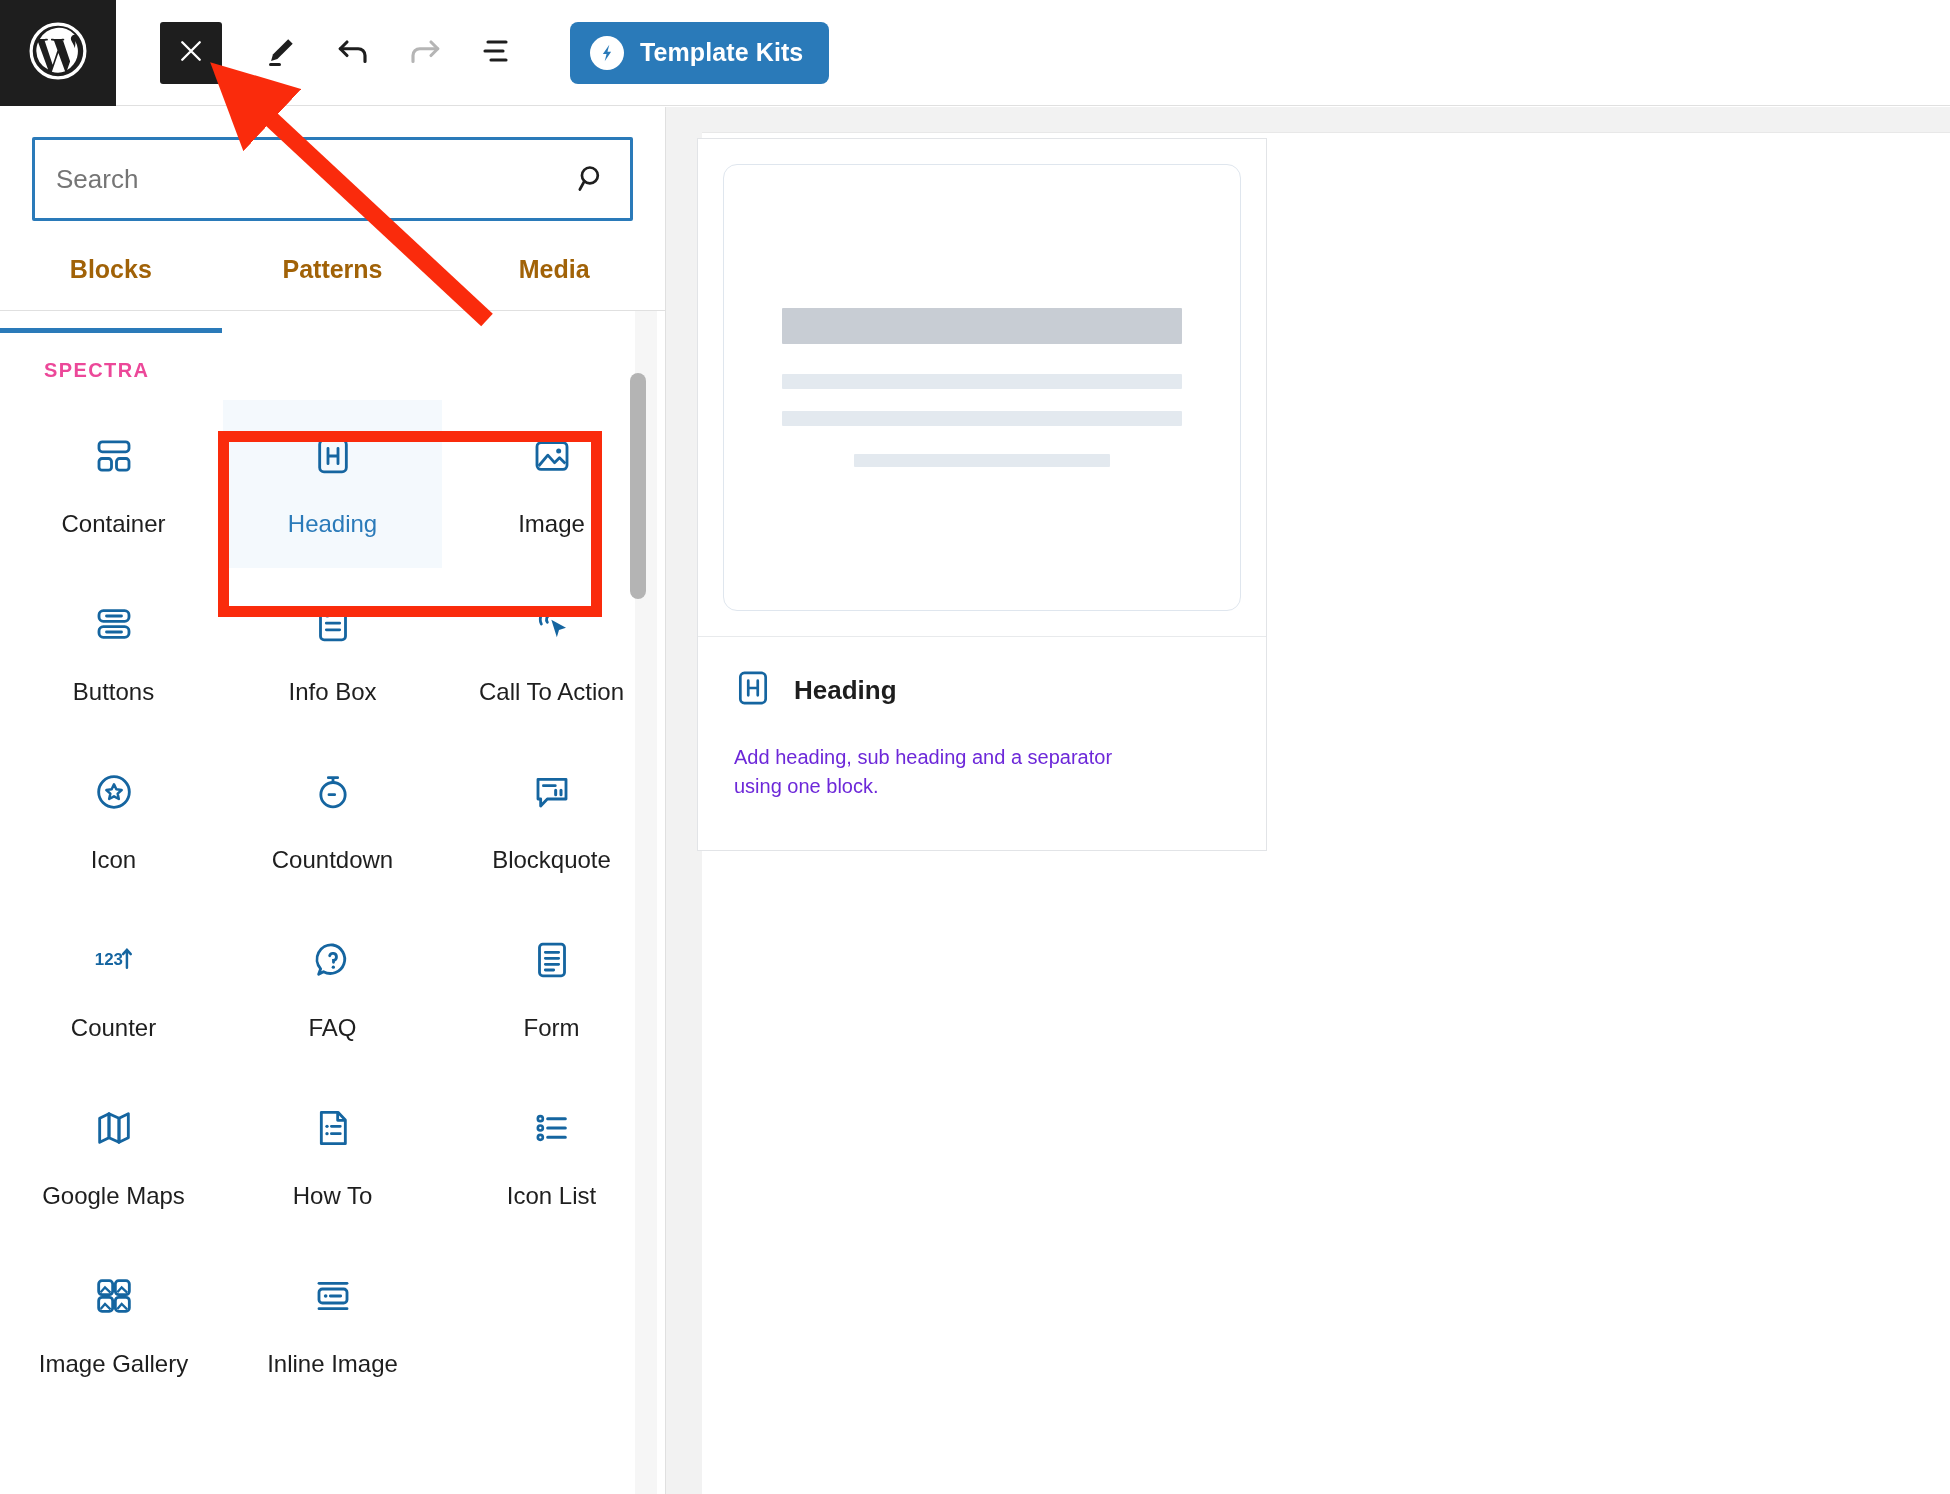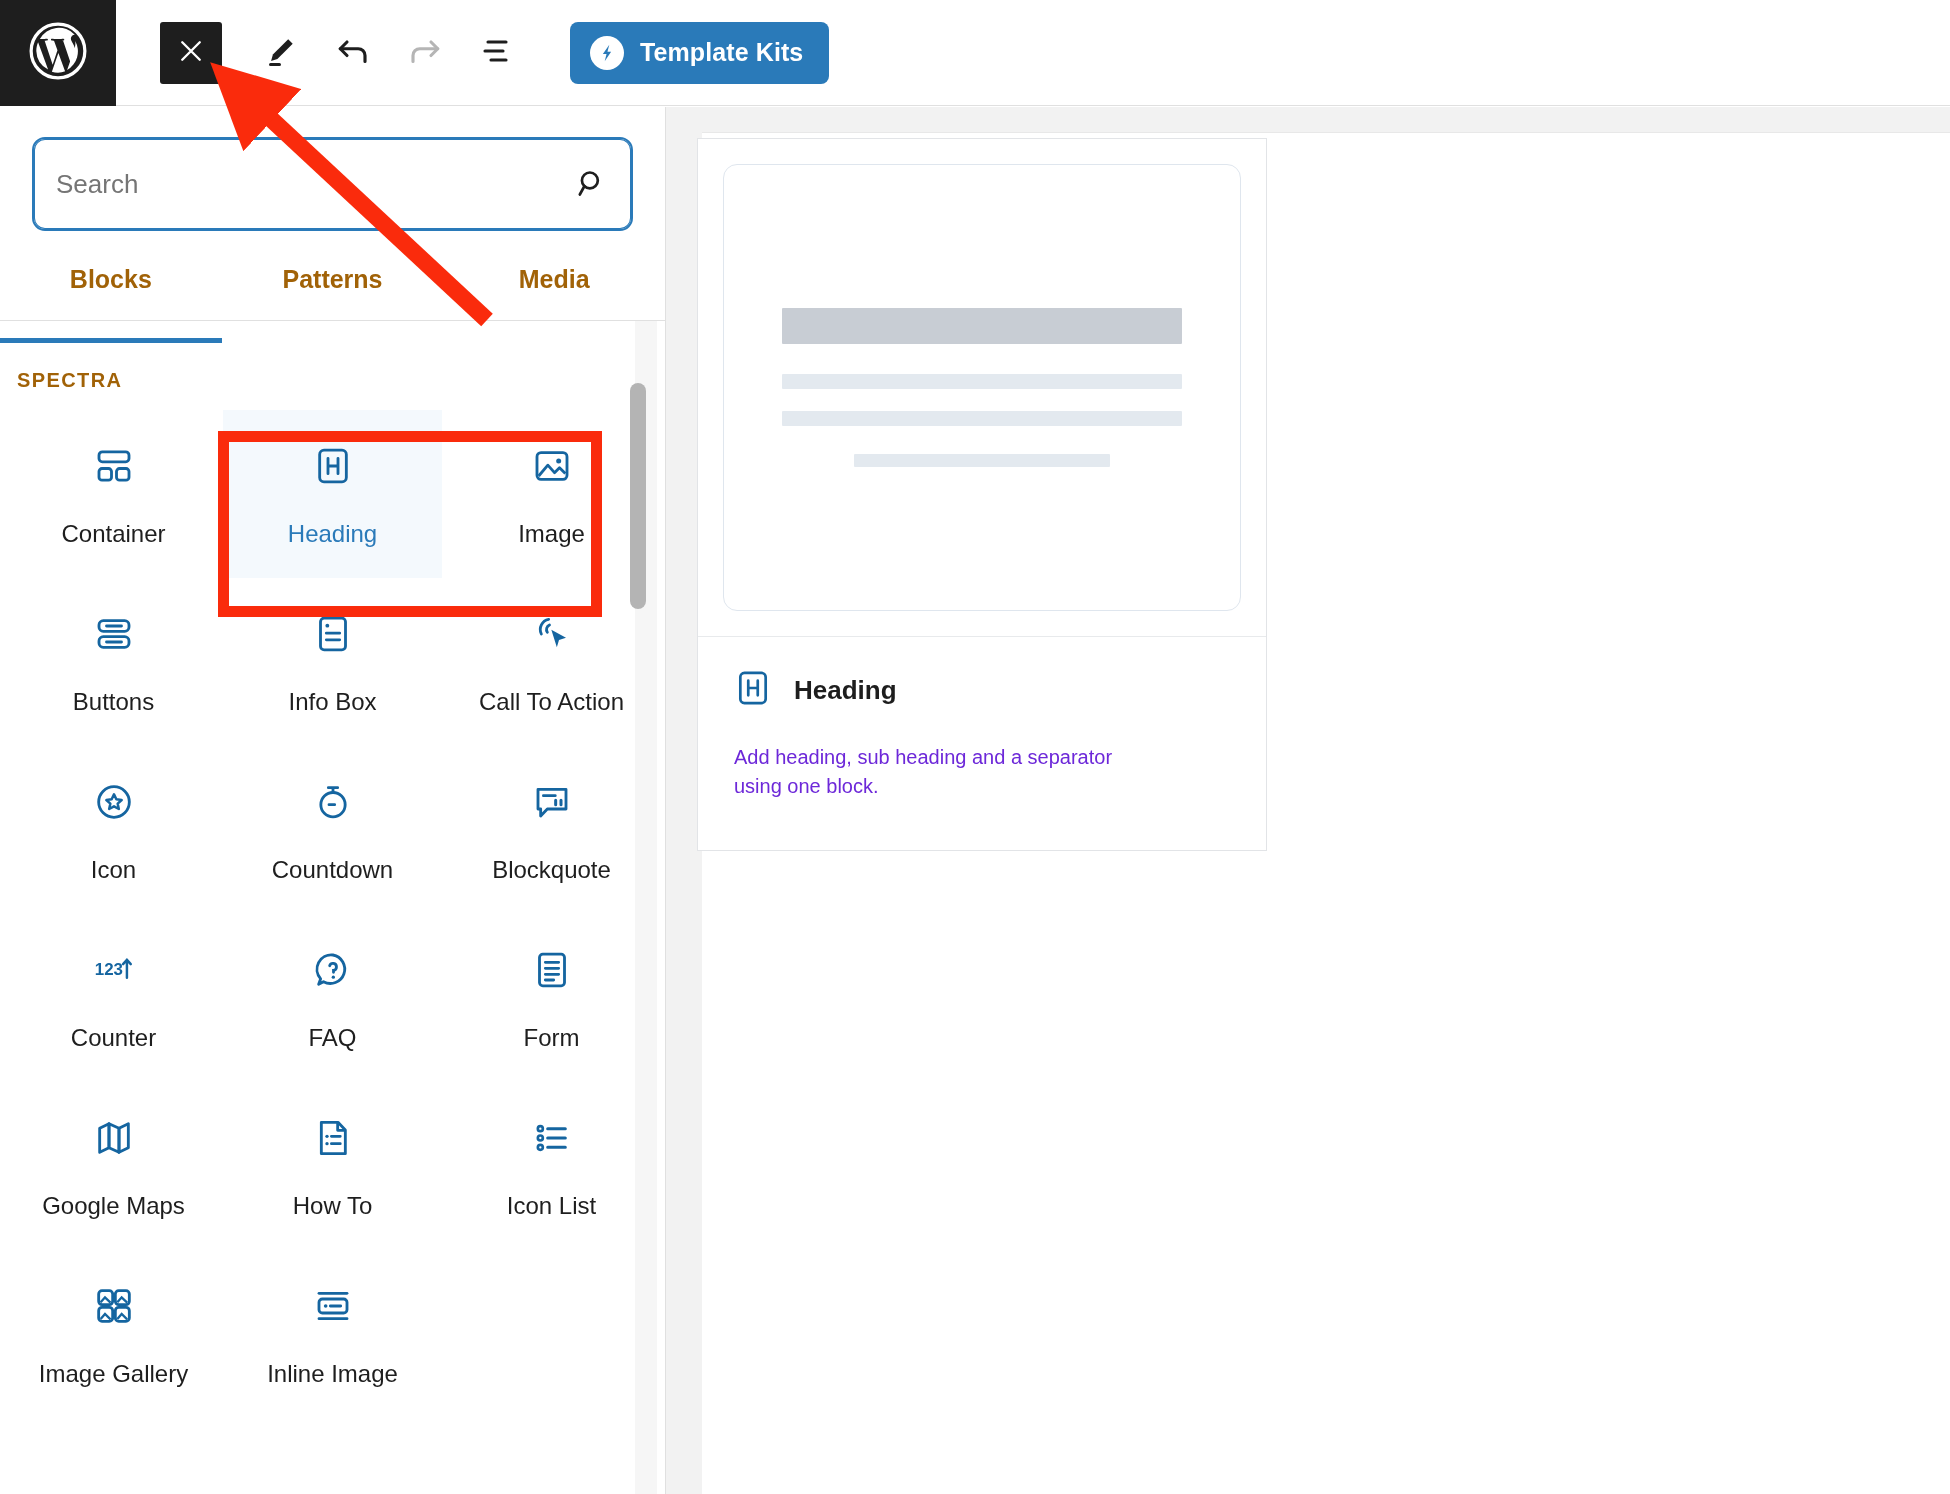--- a/index.html
+++ b/index.html
@@ -50,22 +50,22 @@
   .tk-logo svg { width: 22px; height: 22px; }
   .tk-label { color: #ffffff; font-size: 25px; font-weight: 600; letter-spacing: .1px; white-space: nowrap; }
 
   
   .inserter {
     position: absolute; left: 0; top: 107px; width: 666px; height: 1387px;
     background: #ffffff; border-right: 1px solid #e0e0e0; overflow: hidden;
   }
   .search-wrap { padding: 30px 32px 0 32px; }
   .search-box {
-    position: relative; height: 94px; border: 2px solid #2a7ab9;
-    border-radius: 13px; display: flex; align-items: center;
+    position: relative; height: 84px; border: 2px solid #2a7ab9;
+    border-radius: 2px; display: flex; align-items: center;
     box-shadow: 0 0 0 1px #2a7ab9 inset;
   }
   .search-input {
     border: 0; outline: 0; font-size: 26px; font-family: "Liberation Sans", sans-serif;
     color: #1e1e1e; background: transparent; width: 100%; padding: 0 60px 0 22px;
   }
   .search-input::placeholder { color: #757575; }
   .search-icon { position: absolute; right: 22px; top: 50%; transform: translateY(-50%); display: flex; }
   .search-icon svg { width: 34px; height: 34px; }
 
@@ -74,22 +74,22 @@
     flex: 1 1 0; text-align: center; font-size: 25px; font-weight: 600;
     color: #a16207; cursor: pointer; position: relative; line-height: 40px;
   }
   .tab.active::after {
     content: ""; position: absolute; left: 0; right: 0; bottom: -23px;
     height: 5px; background: #2a7ab9;
   }
 
   .panel-body { position: relative; height: 1210px; overflow: hidden; }
   .cat-title {
-    font-size: 20px; letter-spacing: 1.4px; font-weight: 600; color: #a16207;
-    padding: 48px 0 0 17px; text-transform: uppercase;
+    font-size: 20px; letter-spacing: 1.4px; font-weight: 600; color: #ec4899;
+    padding: 48px 0 0 44px; text-transform: uppercase;
   }
 
   .grid { display: grid; grid-template-columns: repeat(3, 1fr); padding: 0 4px; margin-top: 18px; }
   .cell {
     display: flex; flex-direction: column; align-items: center; justify-content: flex-start;
     padding: 28px 6px 22px 6px; min-height: 168px; cursor: pointer; background: transparent;
   }
   .cell.selected { background: #f4f9fd; }
   .cell-icon { height: 56px; display: flex; align-items: center; justify-content: center; }
   .cell-icon svg { width: 40px; height: 40px; }

